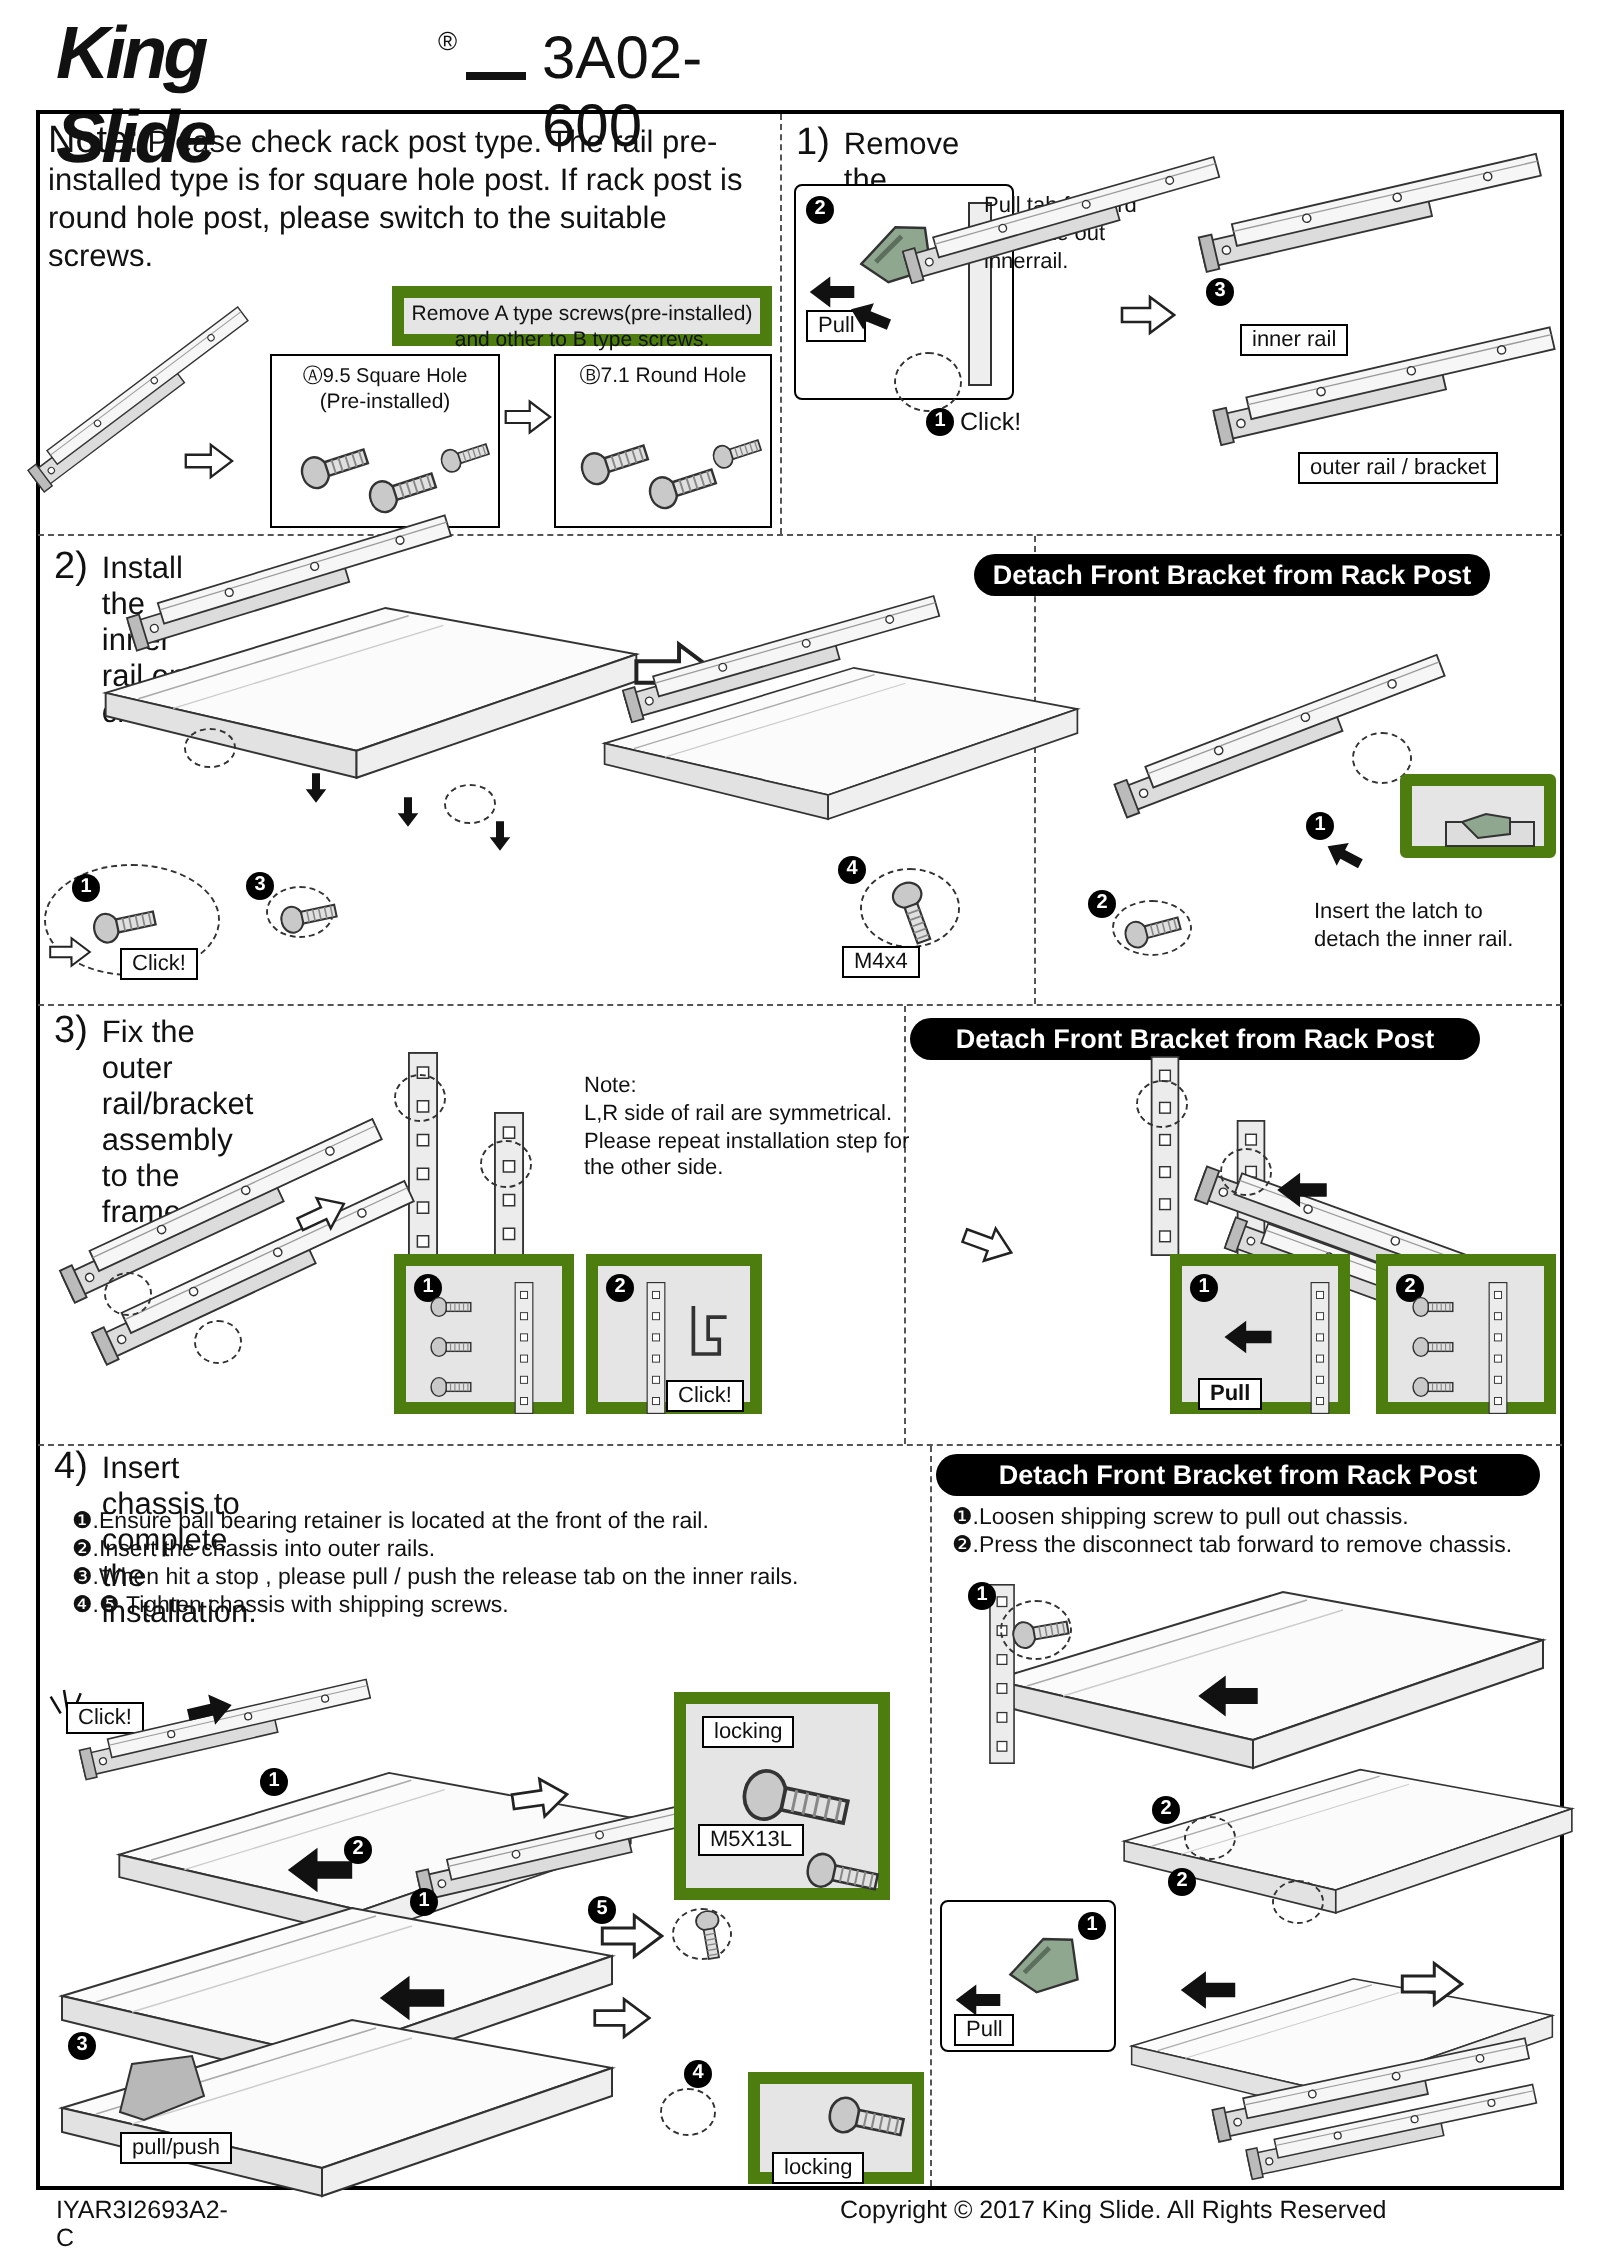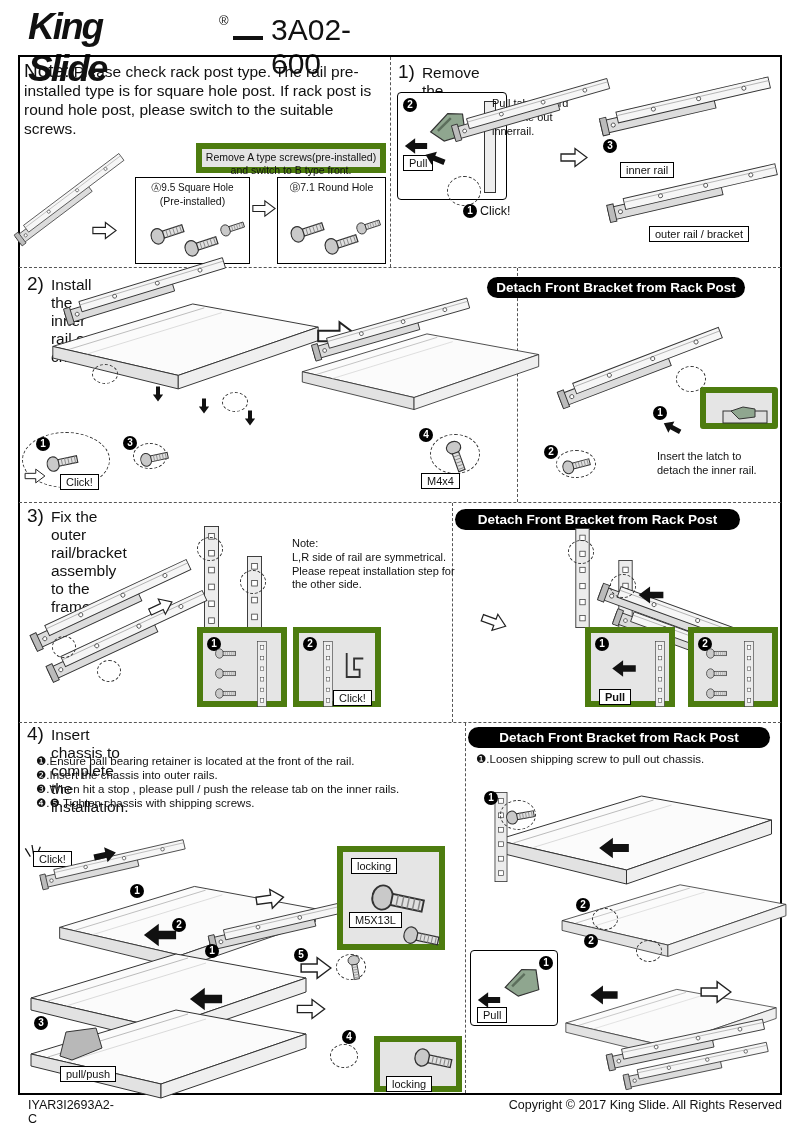--- a/index.html
+++ b/index.html
@@ -114,21 +114,21 @@
   <div class="abs dash-h" style="left:19px;top:502px;width:762px"></div>
   <div class="abs dash-v" style="left:452px;top:503px;height:219px"></div>
   <div class="abs dash-h" style="left:19px;top:722px;width:762px"></div>
   <div class="abs dash-v" style="left:465px;top:723px;height:370px"></div>
 
   <div class="sect">
     <p class="abs notepara" style="left:24px;top:59px;width:358px"><span class="nlbl">Note:</span> <span>Please check rack post type. The rail pre-installed type is for square hole post. If rack post is round hole post, please switch to the suitable screws.</span></p>
 
     <div class="abs sbox center" style="left:196px;top:143px;width:190px;height:30px;font-size:10.5px;line-height:13px;padding-top:2px">
       <div>Remove A type screws(pre-installed)</div>
-      <div>and switch to B type front.</div>
+      <div>and other to B type screws.</div>
     </div>
 
     <svg class="abs" style="left:16px;top:225px;transform:rotate(-37deg);transform-origin:0 50%" width="135" height="28" viewBox="0 0 190 28">
         <use href="#rail"></use>
       </svg>
     <svg class="abs" style="left:92px;top:221px" width="25" height="19" viewBox="0 0 28 21">
         <use href="#arrw"></use>
       </svg>
 
     <div class="abs optbox" style="left:135px;top:177px;width:115px;height:87px">
@@ -400,20 +400,21 @@
     <div class="abs pill" style="left:468px;top:727px;width:302px">Detach Front Bracket from Rack Post</div>
 
     <div class="abs ann" style="left:36px;top:754px;width:420px">
       <div>❶.Ensure ball bearing retainer is located at the front of the rail.</div>
       <div>❷.Insert the chassis into outer rails.</div>
       <div>❸.When hit a stop , please pull / push the release tab on the inner rails.</div>
       <div>❹.❺.Tighten chassis with shipping screws.</div>
     </div>
     <div class="abs ann" style="left:476px;top:752px;width:300px">
       <div>❶.Loosen shipping screw to pull out chassis.</div>
+      <div>❷.Press the disconnect tab forward to remove chassis.</div>
     </div>
 
     <svg class="abs" style="left:22px;top:840px" width="20" height="20" viewBox="0 0 24 20">
         <use href="#burst"></use>
       </svg>
     <div class="abs blabel" style="left:33px;top:851px">Click!</div>
     <svg class="abs" style="left:40px;top:868px;transform:rotate(-13deg);transform-origin:0 50%" width="150" height="24" viewBox="0 0 190 28">
         <use href="#rail"></use>
       </svg>
     <svg class="abs" style="left:92px;top:846px;transform:rotate(167deg)" width="26" height="18" viewBox="0 0 28 21">
@@ -528,16 +529,16 @@
     <svg class="abs" style="left:598px;top:1050px;transform:rotate(-12deg);transform-origin:0 50%" width="180" height="24" viewBox="0 0 190 28">
         <use href="#rail"></use>
       </svg>
     <svg class="abs" style="left:618px;top:1070px;transform:rotate(-12deg);transform-origin:0 50%" width="160" height="22" viewBox="0 0 190 28">
         <use href="#rail"></use>
       </svg>
   </div>
 
   <div class="sect">
     <div class="abs foot" style="left:28px;top:1098px">IYAR3I2693A2-C</div>
-    <div class="abs foot" style="left:420px;top:1098px;width:362px;text-align:right">Copyright © 2017 King Slide. All Rights Reserved</div>
+    <div class="abs foot" style="left:420px;top:1098px;width:362px;text-align:left">Copyright © 2017 King Slide. All Rights Reserved</div>
   </div>
 
 </div>
 
 </body></html>

